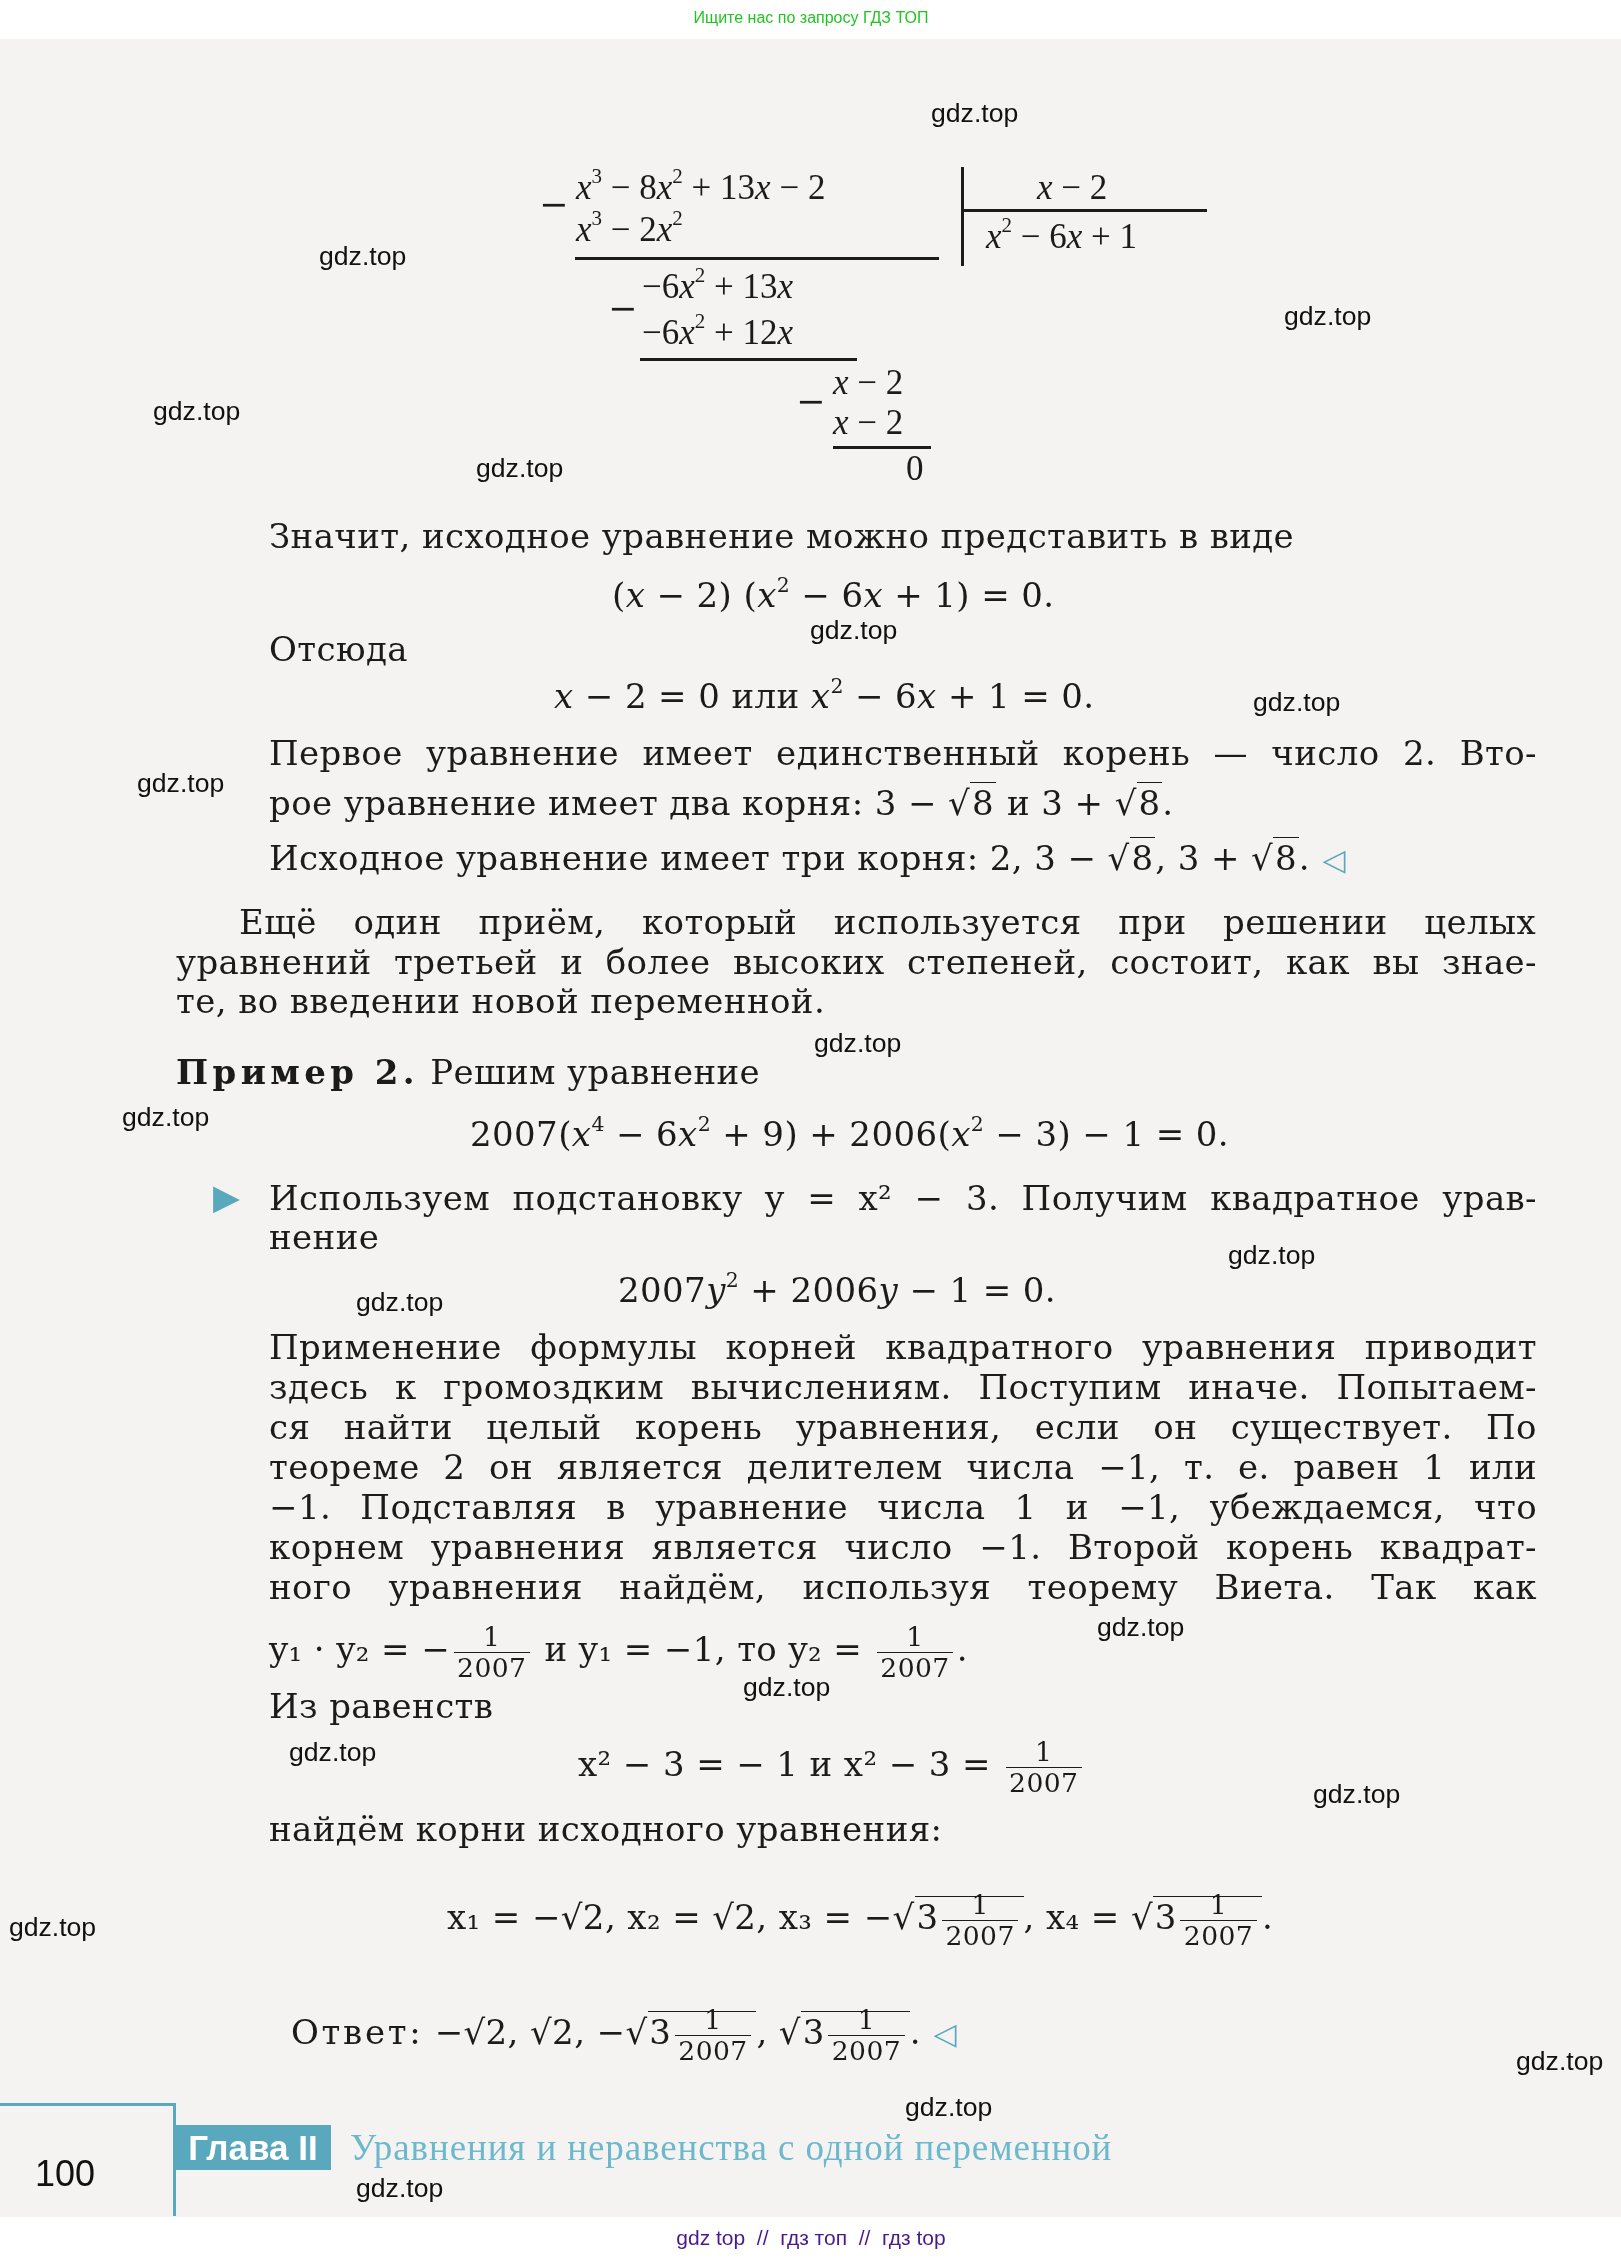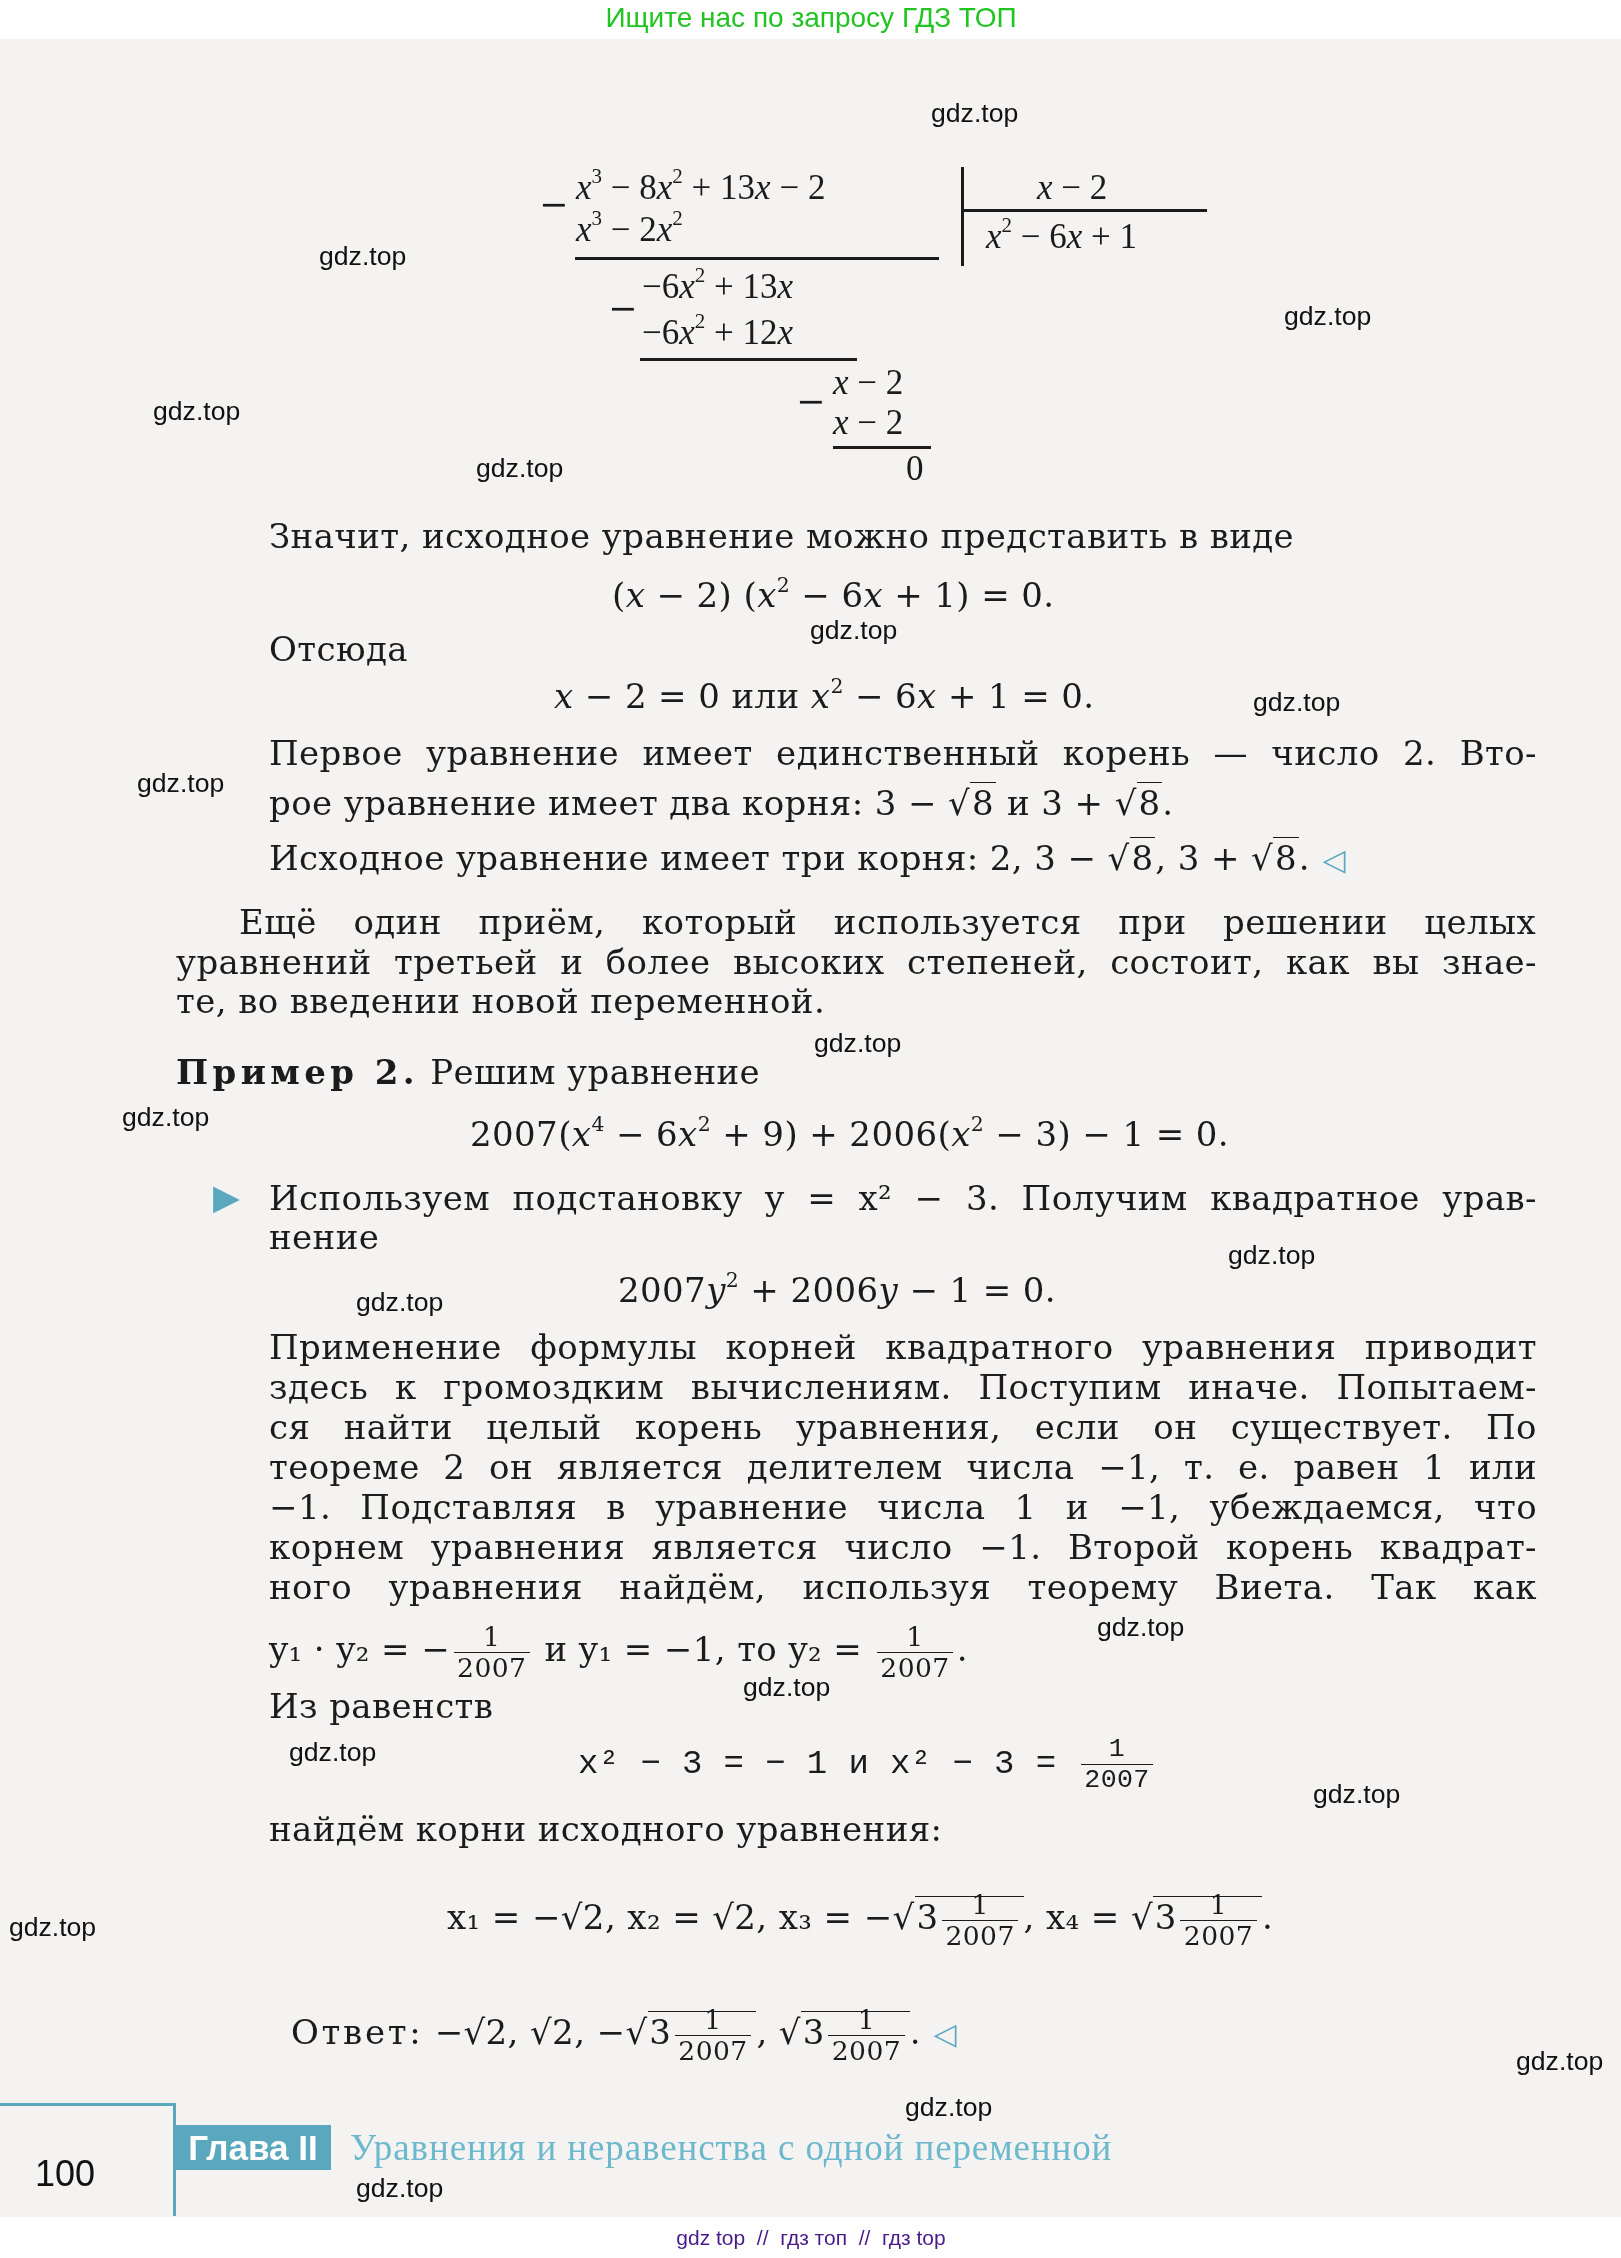--- a/index.html
+++ b/index.html
@@ -1,19 +1,19 @@
 <!DOCTYPE html>
 <html style="font-size:14px"><head>
 <meta charset="utf-8">
 <style>
   html, body { margin:0; padding:0; }
   body { width:1622px; height:2258px; position:relative; background:#ffffff; overflow:hidden;
          font-family:"DejaVu Serif", "Liberation Serif", serif; color:#1b1b1b; }
   .banner { position:absolute; left:0; top:0; width:1622px; height:39px; background:#ffffff;
-            text-align:center; font-family:"Liberation Sans", sans-serif; font-size:28px; line-height:35px; }
+            text-align:center; font-family:"Liberation Sans", sans-serif; font-size:16px; line-height:35px; }
   .page { position:absolute; left:0; top:39px; width:1622px; height:2178px; background:#f4f3f2; }
   .footer-strip { position:absolute; left:0; top:2217px; width:1622px; height:42px; background:#ffffff;
                   text-align:center; font-family:"Liberation Sans", sans-serif; font-size:21px; line-height:42px; }
   .ln { position:absolute; white-space:nowrap; font-size:34px; line-height:39px; letter-spacing:0.4px; }
   .just { text-align:justify; text-align-last:justify; }
   .m i, i { font-style:italic; }
   sup { font-size:0.6em; vertical-align:0.75em; line-height:0; }
   .wm { position:absolute; font-family:"Liberation Sans", sans-serif; font-size:26.6px; color:#111;
         white-space:nowrap; }
   .bold-sp { font-weight:bold; letter-spacing:4.4px; }
@@ -103,21 +103,21 @@
 
 <div class="ln" style="left:269px; top:1614px; line-height:71px;"><span>y₁ · y₂ = −</span><span class="frac">
       <span class="num">1</span>
       <span class="den">2007</span>
     </span><span> и y₁ = −1, то y₂ = </span><span class="frac">
       <span class="num">1</span>
       <span class="den">2007</span>
     </span><span>.</span></div>
 
 <div class="ln" style="left:269px; top:1687px;">Из равенств</div>
-<div class="ln" style="left:578px; top:1729px; line-height:71px;font-family:Liberation Mono, monospace;"><span>x² − 3 = − 1</span><span> и </span><span>x² − 3 = </span><span class="frac">
+<div class="ln" style="left:578px; top:1729px; line-height:71px;"><span>x² − 3 = − 1</span><span> и </span><span>x² − 3 = </span><span class="frac">
       <span class="num">1</span>
       <span class="den">2007</span>
     </span></div>
 <div class="ln" style="left:269px; top:1810px;">найдём корни исходного уравнения:</div>
 
 <div class="ln" style="left:399px; top:1880px; line-height:74px;margin-left:48px;"><span>x₁ = −√2,</span> <span>x₂ = √2,</span> <span>x₃ = −</span><span class="sqrt">√<span class="rad"><span>3</span><span class="frac">
           <span class="num">1</span>
           <span class="den">2007</span>
         </span></span></span>, <span>x₄ = </span><span class="sqrt">√<span class="rad"><span>3</span><span class="frac">
           <span class="num">1</span>

